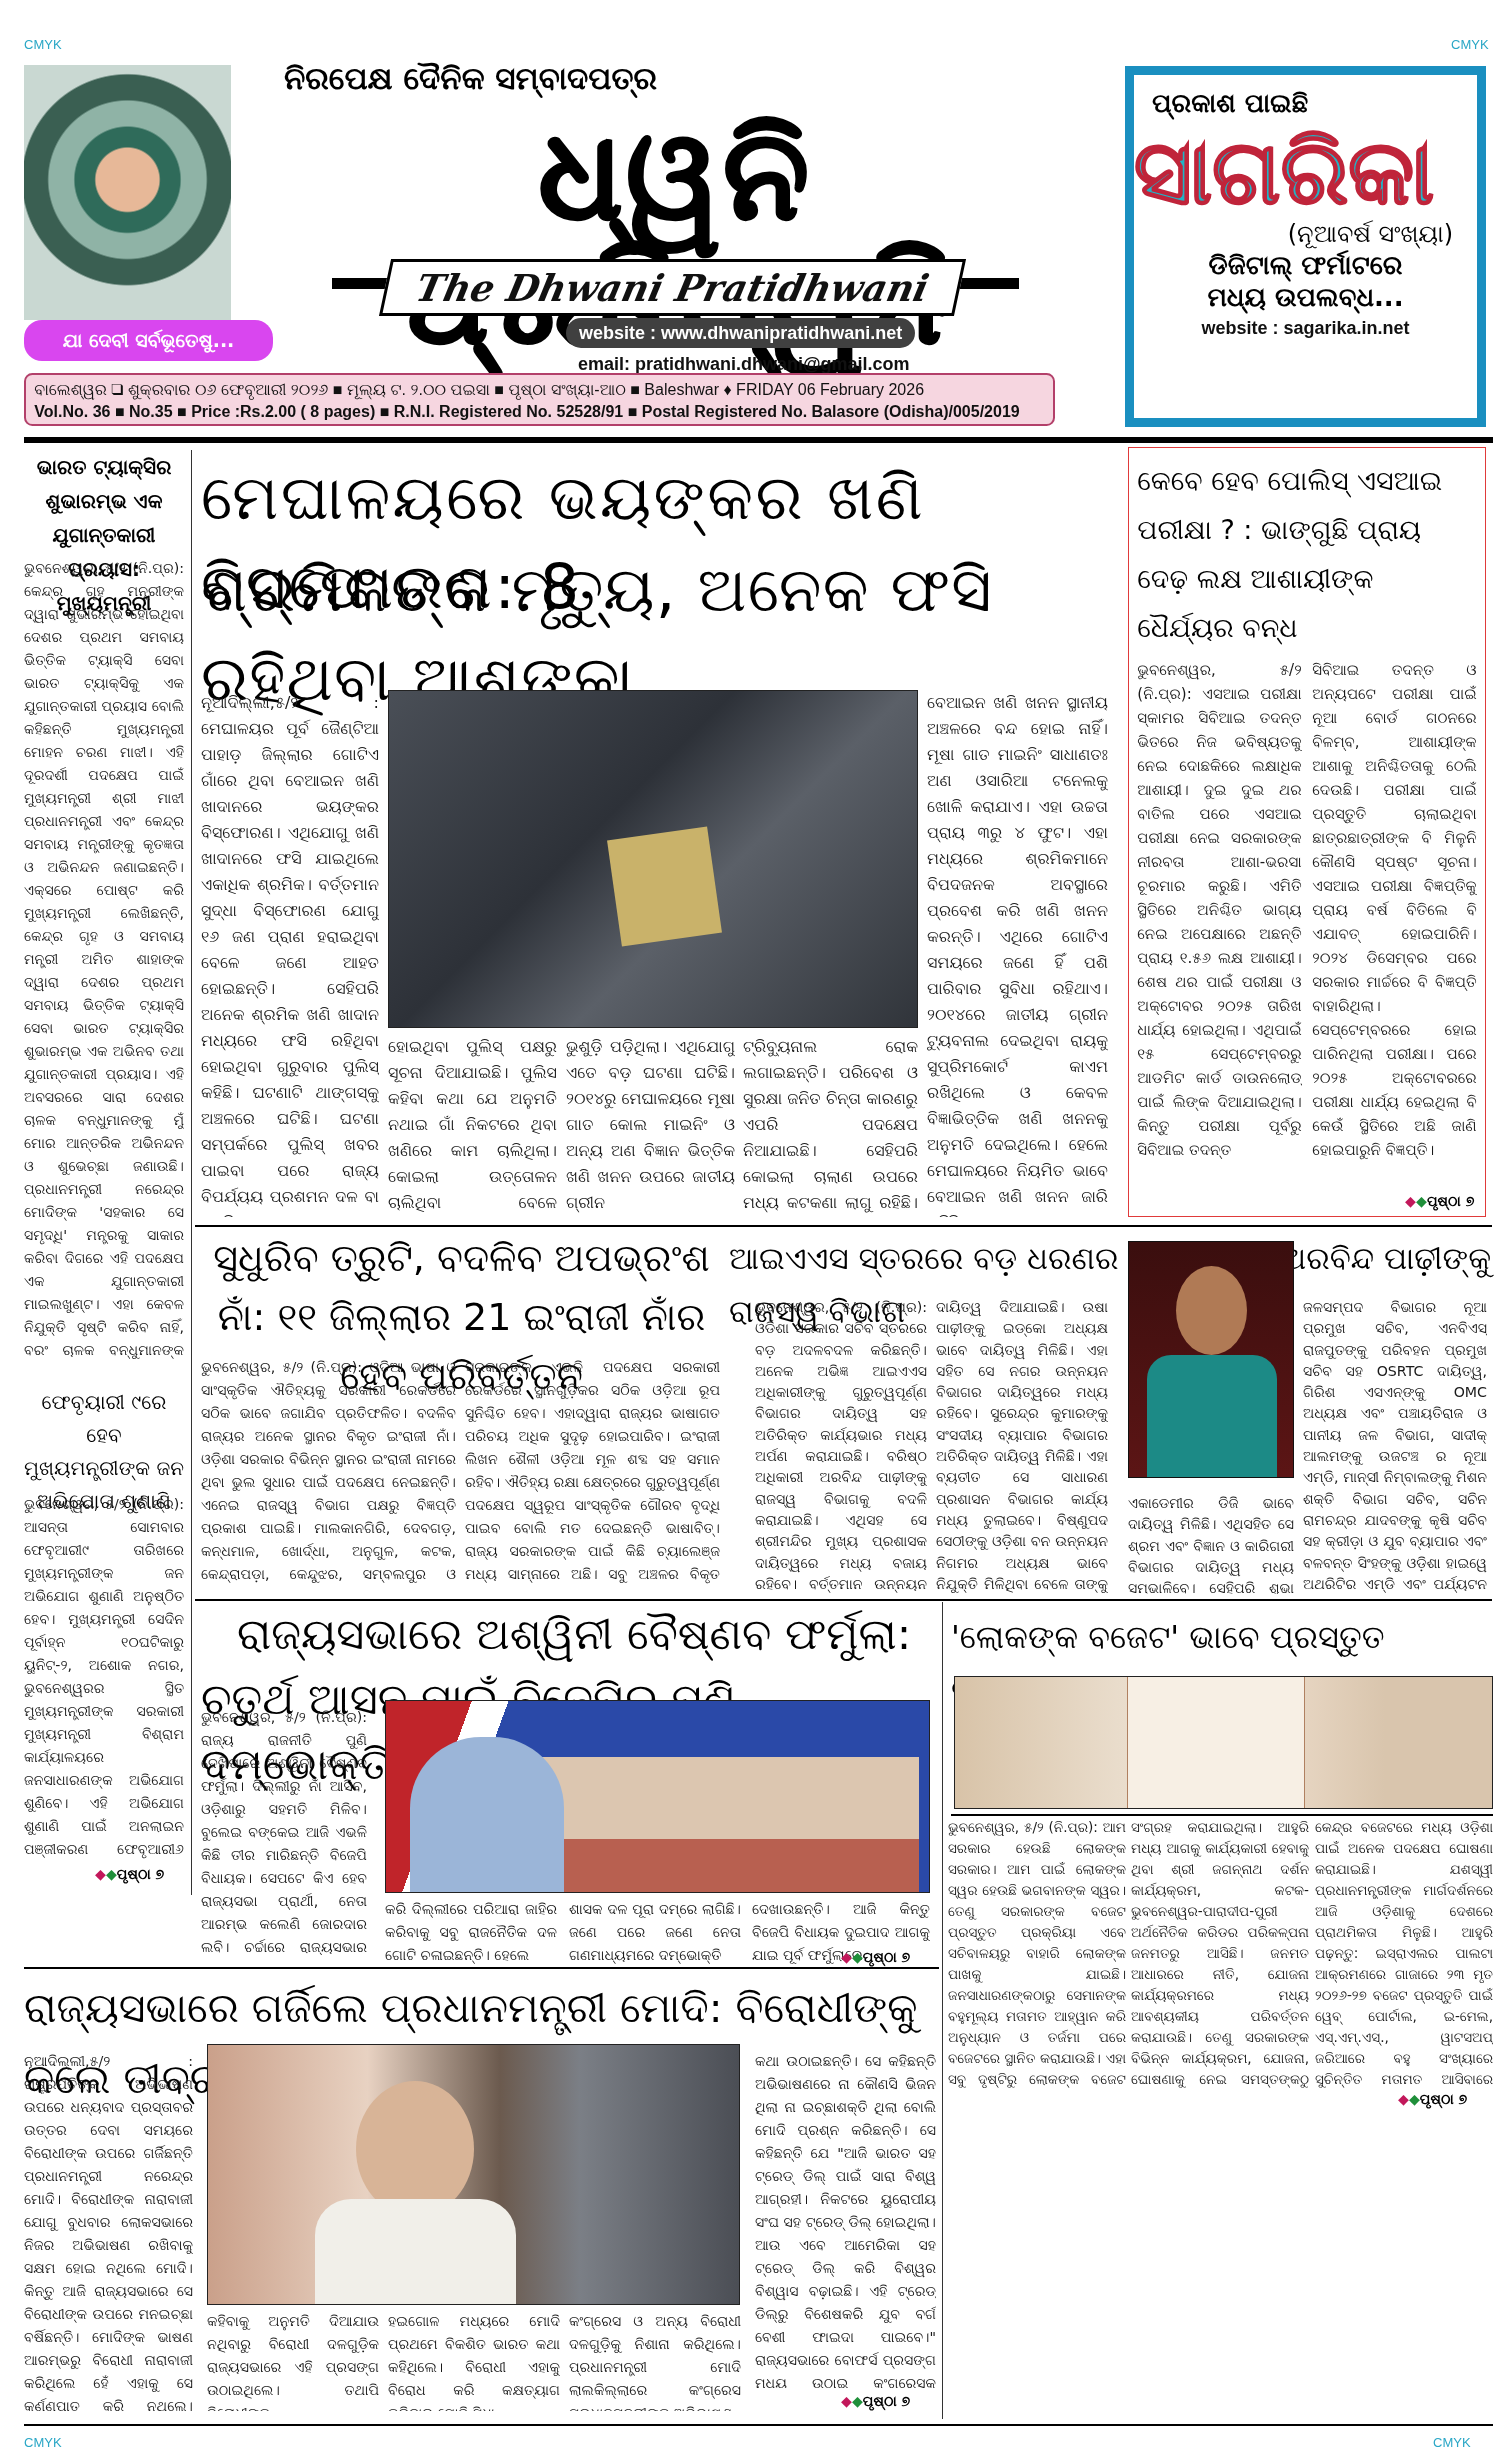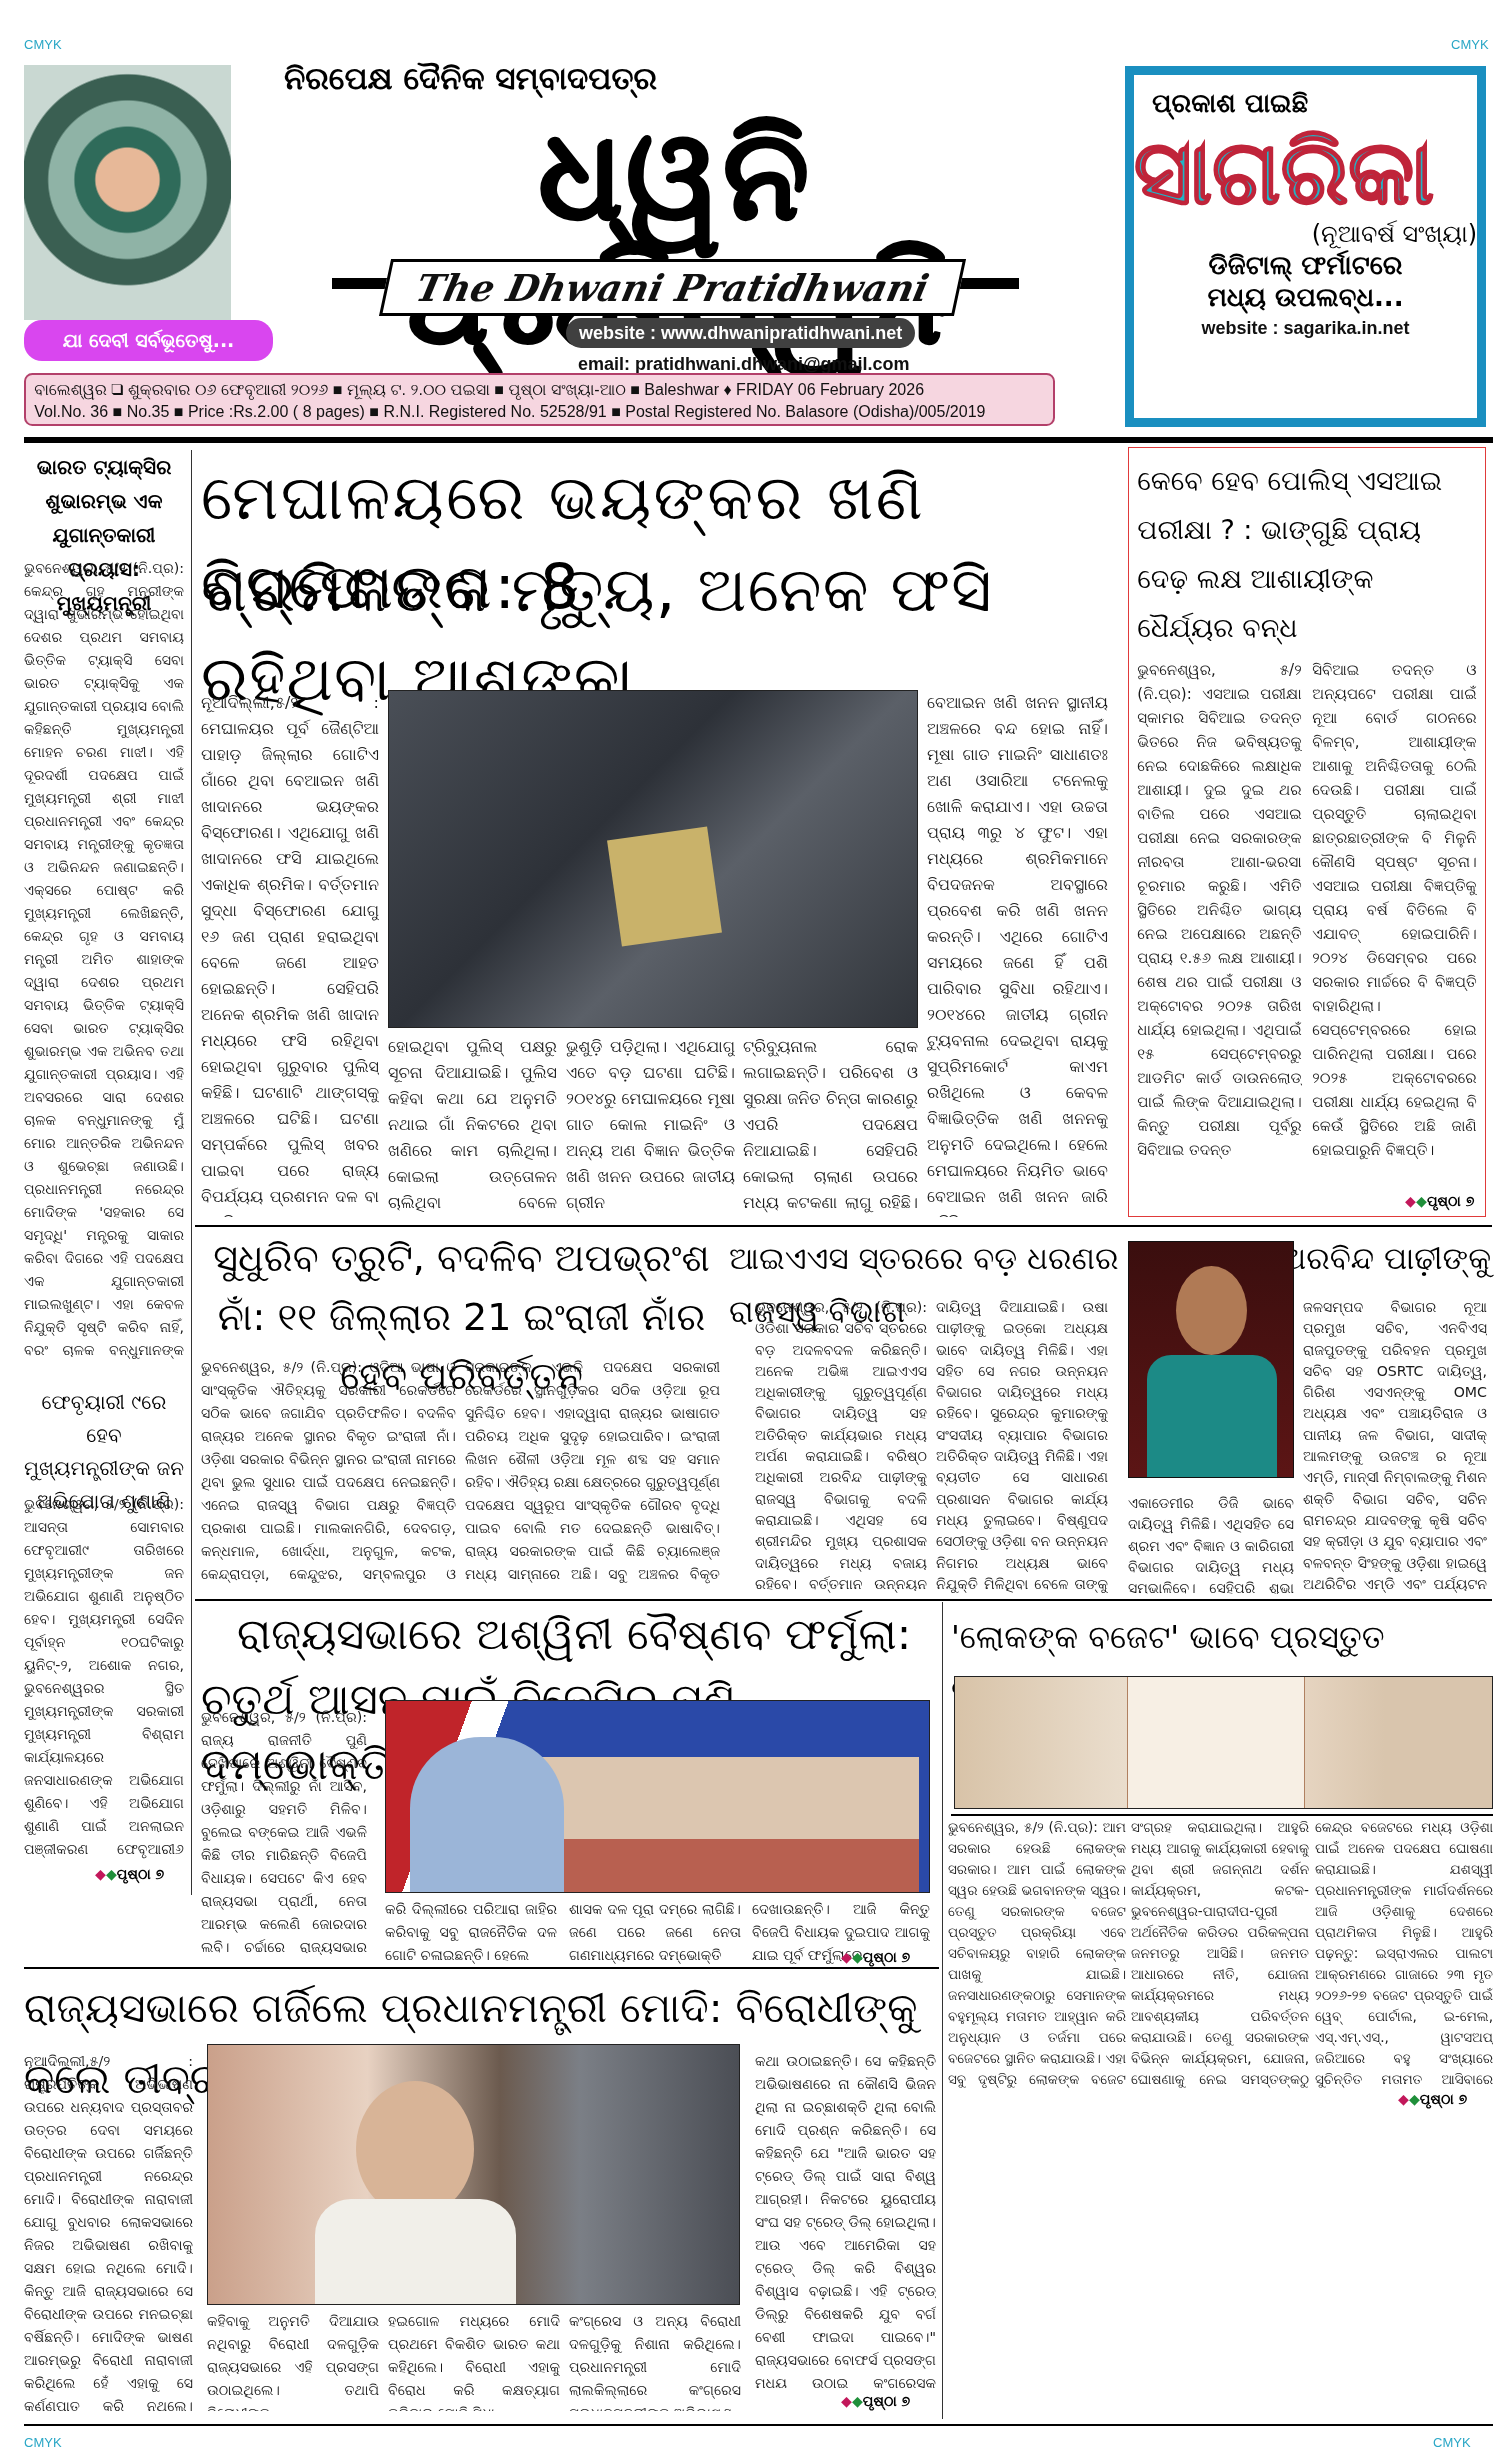--- a/index.html
+++ b/index.html
@@ -36,27 +36,27 @@
 
   <div class="abs hl" style="left:284px;top:59px;font-size:31px">ନିରପେକ୍ଷ ଦୈନିକ ସମ୍ବାଦପତ୍ର</div>
   <div class="abs masthead-title" style="left:320px;top:113px;width:711px">ଧ୍ୱନି ପ୍ରତିଧ୍ୱନି</div>
   <div class="abs banner" style="left:332px;top:278px;width:687px"></div>
   <div class="abs eng-title" style="left:385px;top:259px;width:575px">The Dhwani Pratidhwani</div>
   <div class="abs pill" style="left:566px;top:318px">website : www.dhwanipratidhwani.net</div>
   <div class="abs" style="left:578px;top:354px;font-family:'Liberation Sans',sans-serif;font-weight:bold;font-size:18px">email: pratidhwani.dhwani@gmail.com</div>
 
   <div class="abs infobar" style="left:24px;top:373px;width:1031px;height:53px;padding:3.6px 8.3px">
     <div style="line-height:22.5px">ବାଲେଶ୍ୱର ❑ ଶୁକ୍ରବାର ୦୬ ଫେବୃଆରୀ ୨୦୨୬ ■ ମୂଲ୍ୟ ଟ. ୨.୦୦ ପଇସା ■ ପୃଷ୍ଠା ସଂଖ୍ୟା-ଆଠ ■ Baleshwar   ♦   FRIDAY 06 February 2026</div>
-    <div style="line-height:22.5px;font-weight:normal">Vol.No. 36 ■ No.35 ■ Price :Rs.2.00 ( 8 pages) ■ R.N.I. Registered No. 52528/91 ■ Postal Registered No. Balasore (Odisha)/005/2019</div>
+    <div style="line-height:22.5px;font-weight:bold">Vol.No. 36 ■ No.35 ■ Price :Rs.2.00 ( 8 pages) ■ R.N.I. Registered No. 52528/91 ■ Postal Registered No. Balasore (Odisha)/005/2019</div>
   </div>
 
   <div class="abs sag" style="left:1125px;top:66px;width:361px;height:361px">
     <div class="hl" style="margin:12px 0 0 18px;font-size:26px">ପ୍ରକାଶ ପାଇଛି</div>
     <div class="sag-title" style="margin-top:6px">ସାଗରିକା</div>
-    <div class="hl" style="text-align:right;font-size:24px;font-weight:normal">(ନୂଆବର୍ଷ ସଂଖ୍ୟା)</div>
+    <div class="hl" style="text-align:right;margin-right:24px;font-size:24px;font-weight:normal">(ନୂଆବର୍ଷ ସଂଖ୍ୟା)</div>
     <div class="hl" style="text-align:center;font-size:26px">ଡିଜିଟାଲ୍ ଫର୍ମାଟରେ</div>
     <div class="hl" style="text-align:center;font-size:26px">ମଧ୍ୟ ଉପଲବ୍ଧ...</div>
     <div style="text-align:center;font-family:'Liberation Sans',sans-serif;font-weight:bold;font-size:18px;margin-top:4px">website : sagarika.in.net</div>
   </div>
 </header>
 
 <div class="abs rule" style="left:24px;top:437px;width:1469px;height:6px"></div>
 
 <section>
   <div class="abs hl" style="left:24px;top:450px;width:160px;font-size:20px;text-align:center;line-height:34px">ଭାରତ ଟ୍ୟାକ୍ସିର ଶୁଭାରମ୍ଭ ଏକ ଯୁଗାନ୍ତକାରୀ ପ୍ରୟାସ: ମୁଖ୍ୟମନ୍ତ୍ରୀ</div>

